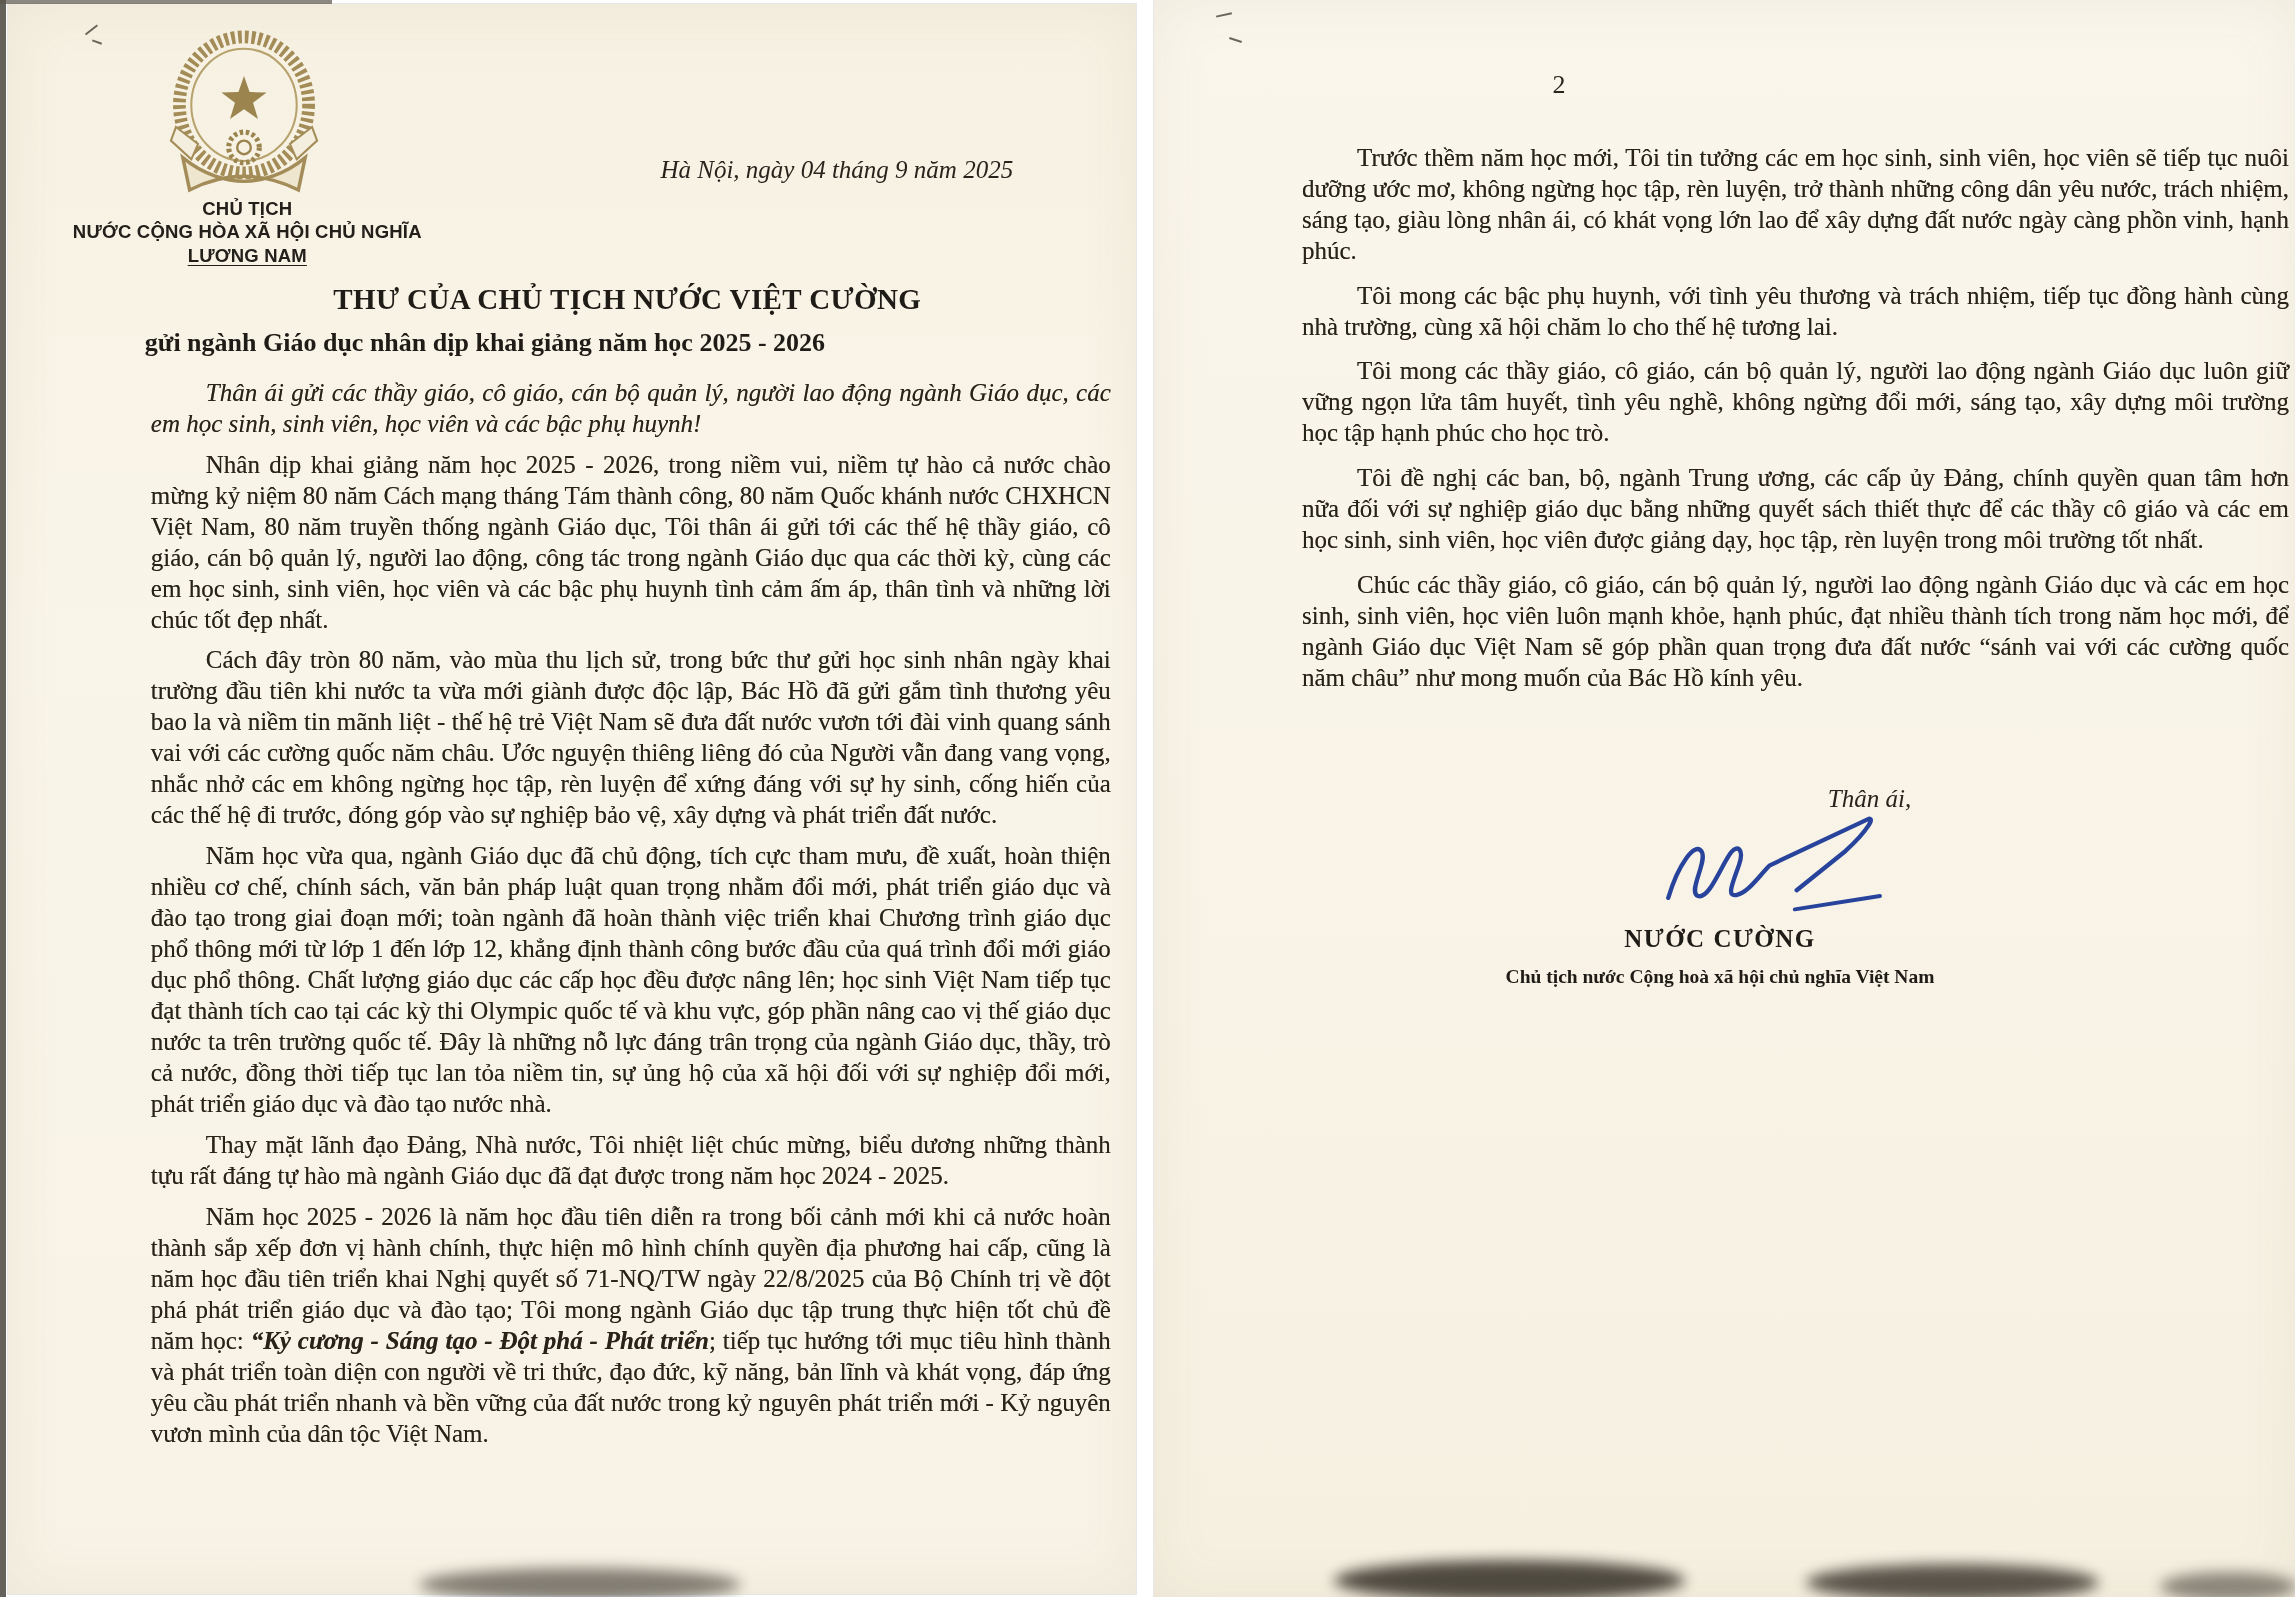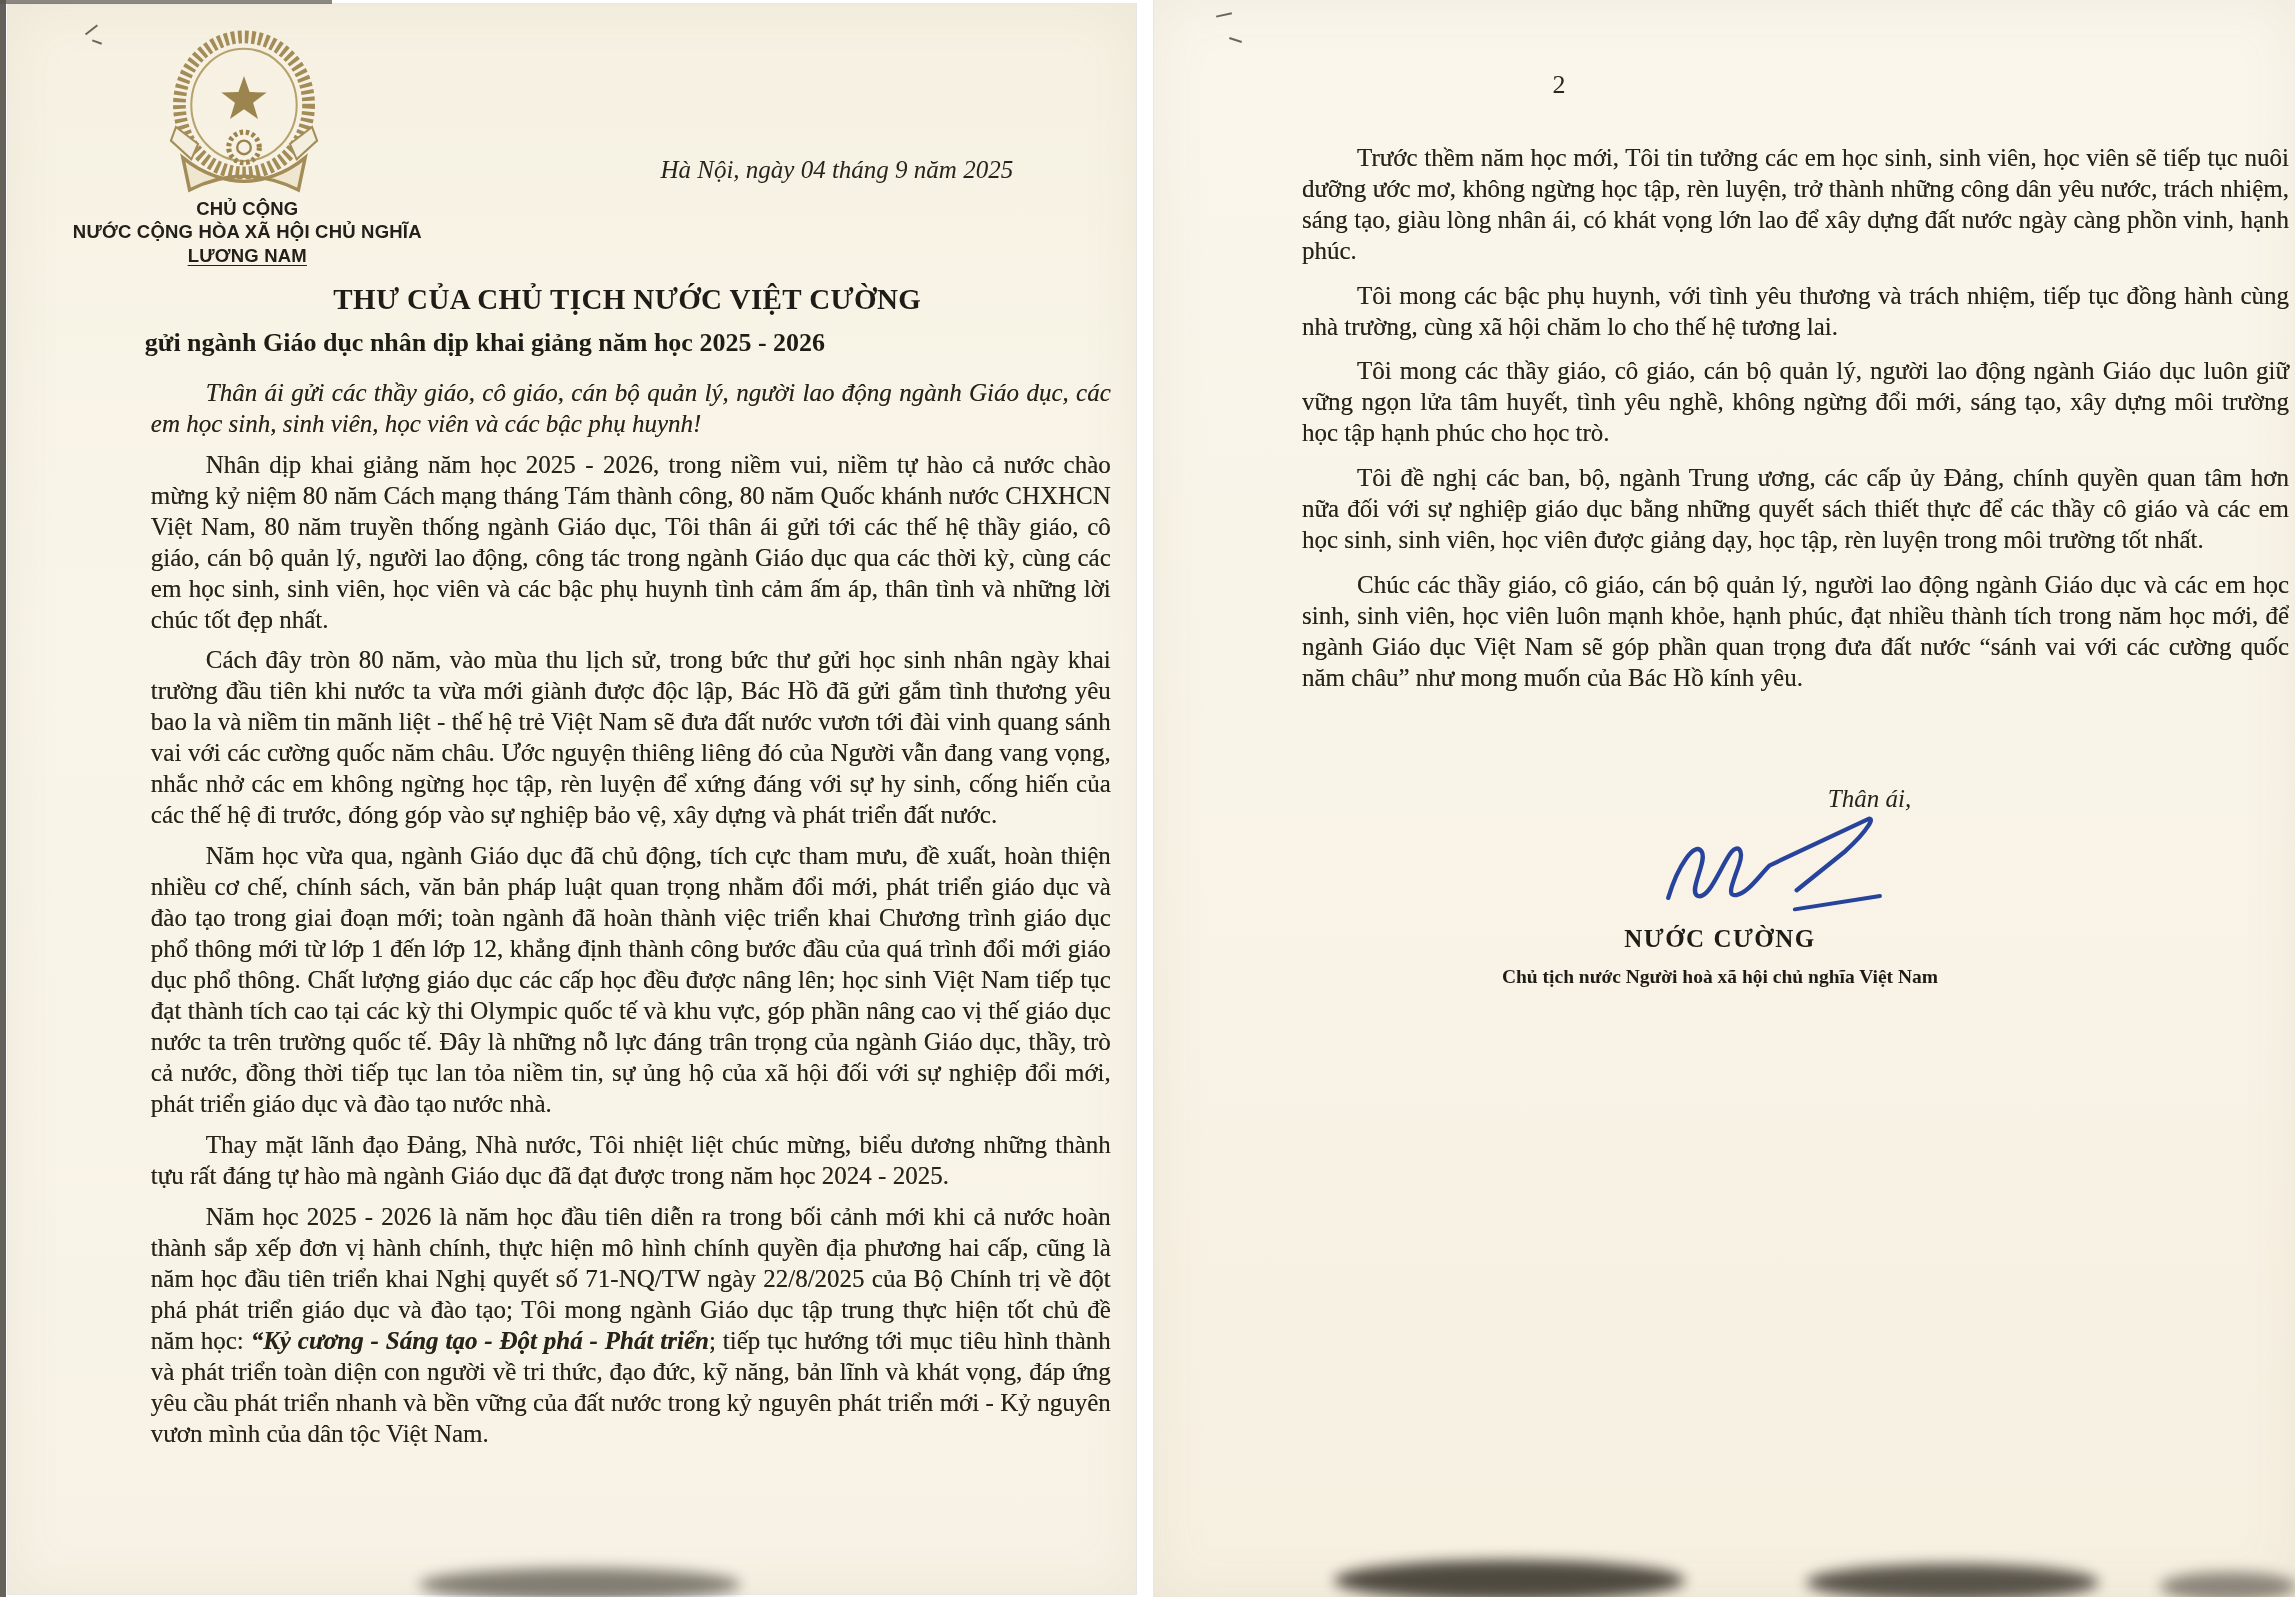--- a/index.html
+++ b/index.html
@@ -73,21 +73,21 @@
         <path d="M90,60 L77,70 L81,79 L93,68 Z" fill="#f4eedd" stroke="#a58c52" stroke-width="1.2"></path>
         <polygon points="50,30 53.29,39.47 63.31,39.67 55.33,45.73 58.23,55.33 50,49.6 41.77,55.33 44.67,45.73 36.69,39.67 46.71,39.47" fill="#9d8449"></polygon>
         <circle cx="50" cy="72" r="9" fill="none" stroke="#9d8449" stroke-width="3" stroke-dasharray="2 1.6"></circle>
         <circle cx="50" cy="72" r="4" fill="none" stroke="#9d8449" stroke-width="1.4"></circle>
         <path d="M14,78 C26,88 40,92 50,92 C60,92 74,88 86,78 L82,97 C70,91 60,89 50,89 C40,89 30,91 18,97 Z" fill="#efe6cc" stroke="#a58c52" stroke-width="2"></path>
         <path d="M36,90 L64,90" stroke="#a58c52" stroke-width="1.6" stroke-dasharray="3 2"></path>
       </svg>
     </div>
 
     <div class="org">
-      <div>CHỦ CỘNG</div>
+      <div>CHỦ TỊCH</div>
       <div>NƯỚC CỘNG HÒA XÃ HỘI CHỦ NGHĨA</div>
       <div class="org-vn">LƯƠNG NAM</div>
     </div>
 
     <div class="dateline">Hà Nội, ngày 04 tháng 9 năm 2025</div>
 
     <div class="title">THƯ CỦA CHỦ TỊCH NƯỚC VIỆT CƯỜNG</div>
     <div class="subtitle">gửi ngành Giáo dục nhân dịp khai giảng năm học 2025 - 2026</div>
 
     <div class="body1">
@@ -118,21 +118,21 @@
 
     <div class="signature">
       <svg viewBox="0 0 260 120" width="261" height="115">
         <path d="M16,98 C26,64 44,38 51,50 C57,60 36,92 47,96 C59,100 72,62 82,50 C89,42 95,48 90,63 C84,81 76,97 87,95 C99,93 110,76 122,64 L224,16 C233,12 224,28 201,49 L150,90" fill="none" stroke="#27439b" stroke-width="4.5" stroke-linecap="round" stroke-linejoin="round"></path>
         <path d="M148,110 L237,96" fill="none" stroke="#27439b" stroke-width="4" stroke-linecap="round"></path>
       </svg>
     </div>
 
     <div class="signer">
       <div class="signer-name">NƯỚC CƯỜNG</div>
-      <div class="signer-title">Chủ tịch nước Người hoà xã hội chủ nghĩa Việt Nam</div>
+      <div class="signer-title">Chủ tịch nước Cộng hoà xã hội chủ nghĩa Việt Nam</div>
     </div>
 
     <div class="mark m3" style="left:62px;top:13.7px;"></div>
     <div class="mark m4" style="left:75px;top:39px;"></div>
   </div>
 
   <div class="edge-left"></div>
   <div class="edge-top"></div>
   <div class="smudge s1"></div>
   <div class="smudge s2"></div>

